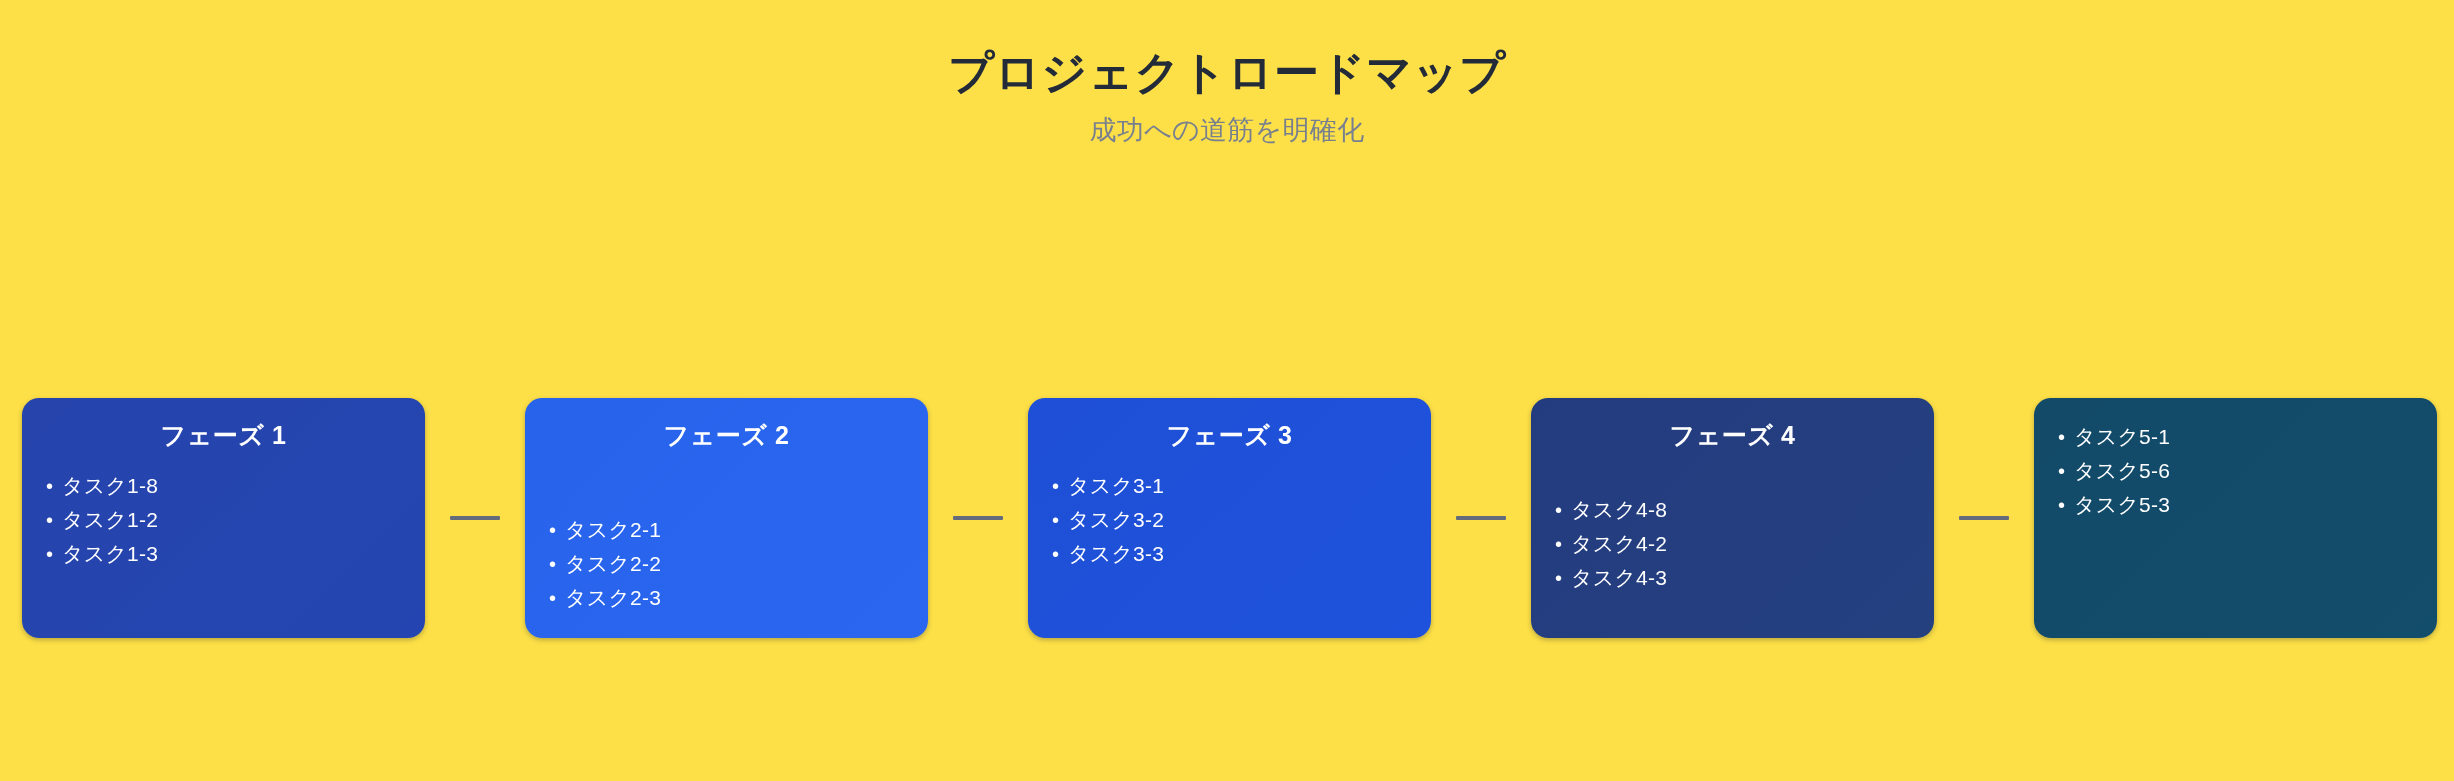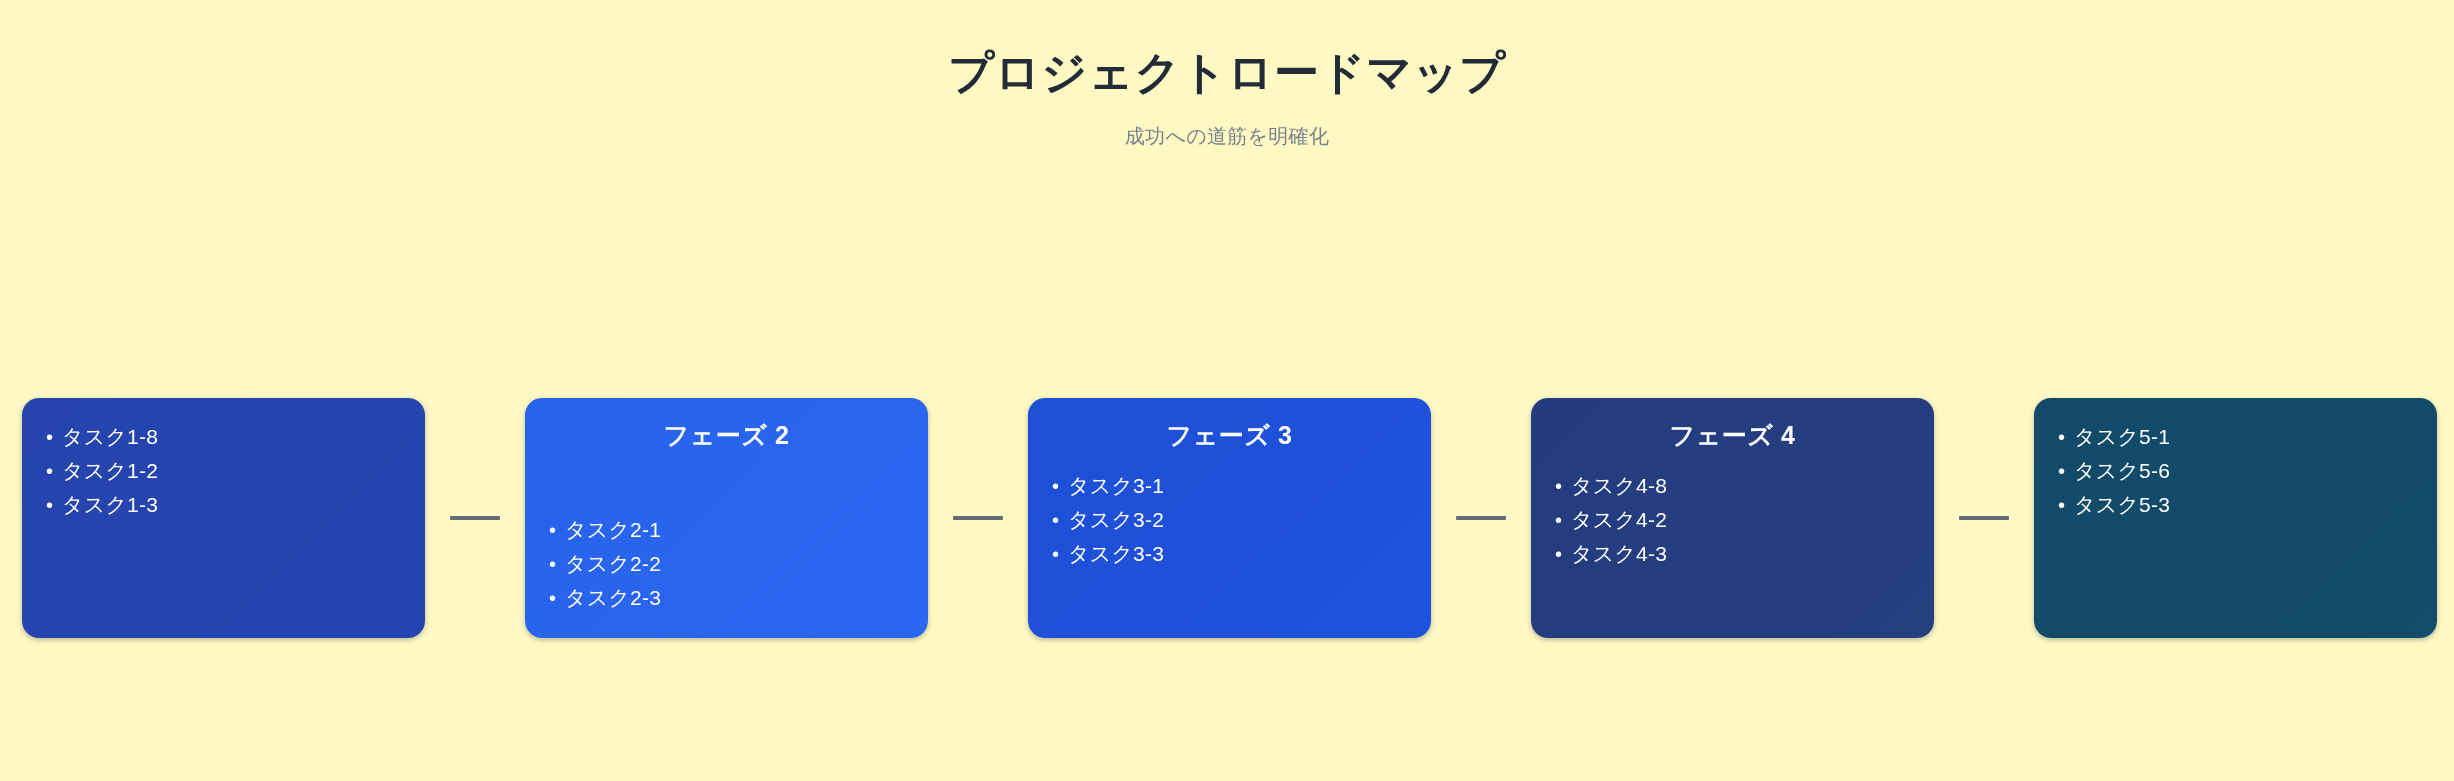--- a/index.html
+++ b/index.html
@@ -12,49 +12,48 @@
     height: 781px;
     font-family: "Liberation Sans", "DejaVu Sans", sans-serif;
     overflow: hidden;
     position: relative;
   }
 
   #roadmap-page {
     width: 2454px;
     height: 781px;
     position: relative;
-    background: #fef9c3;
+    background: #fde047;
     box-sizing: border-box;
   }
 
   
   .header-block {
     position: absolute;
     top: 46px;
     left: 0;
     width: 2454px;
     text-align: center;
   }
   .page-title {
     margin: 0;
     font-size: 45px;
     line-height: 1.18;
     font-weight: 700;
     color: #232b39;
     letter-spacing: 0.5px;
   }
   .page-subtitle {
-    margin: 12px;
+    margin: 0;
     padding-top: 15px;
-    font-size: 20px;
+    font-size: 27px;
     line-height: 1.2;
     font-weight: 400;
     color: #78808f;
     letter-spacing: 0.3px;
-    font-family: Liberation Mono, monospace;
   }
 
   
   .roadmap-row {
     position: absolute;
     top: 398px;
     left: 22px;
     width: 2410px;
     height: 240px;
     display: flex;
@@ -134,20 +133,21 @@
 
 <div id="roadmap-page">
 
   <div class="header-block">
     <h1 class="page-title">プロジェクトロードマップ</h1>
     <p class="page-subtitle">成功への道筋を明確化</p>
   </div>
 
   <div class="roadmap-row" id="roadmap-row">
       <div class="phase-card" style="background: linear-gradient(135deg, rgb(38, 68, 172) 0%, rgb(36, 69, 177) 100%);">
+        <div class="phase-title">フェーズ 1</div>
         <ul class="task-list">
           <li class="task-item">
             <span class="task-bullet">•</span>
             <span class="task-text">タスク1-8</span>
           </li>
           <li class="task-item">
             <span class="task-bullet">•</span>
             <span class="task-text">タスク1-2</span>
           </li>
           <li class="task-item">
@@ -192,21 +192,21 @@
           </li>
           <li class="task-item">
             <span class="task-bullet">•</span>
             <span class="task-text">タスク3-3</span>
           </li>
         </ul>
       </div>
       <div class="connector">
         <div class="connector-line" style="background: rgb(100, 108, 124);"></div>
       </div>
-      <div class="phase-card" style="background: linear-gradient(135deg, rgb(35, 60, 128) 0%, rgb(37, 64, 127) 100%);">
+      <div class="phase-card" style="background: linear-gradient(135deg, rgb(35, 60, 128) 0%, rgb(37, 64, 127) 100%); gap: 24px;">
         <div class="phase-title">フェーズ 4</div>
         <ul class="task-list">
           <li class="task-item">
             <span class="task-bullet">•</span>
             <span class="task-text">タスク4-8</span>
           </li>
           <li class="task-item">
             <span class="task-bullet">•</span>
             <span class="task-text">タスク4-2</span>
           </li>

